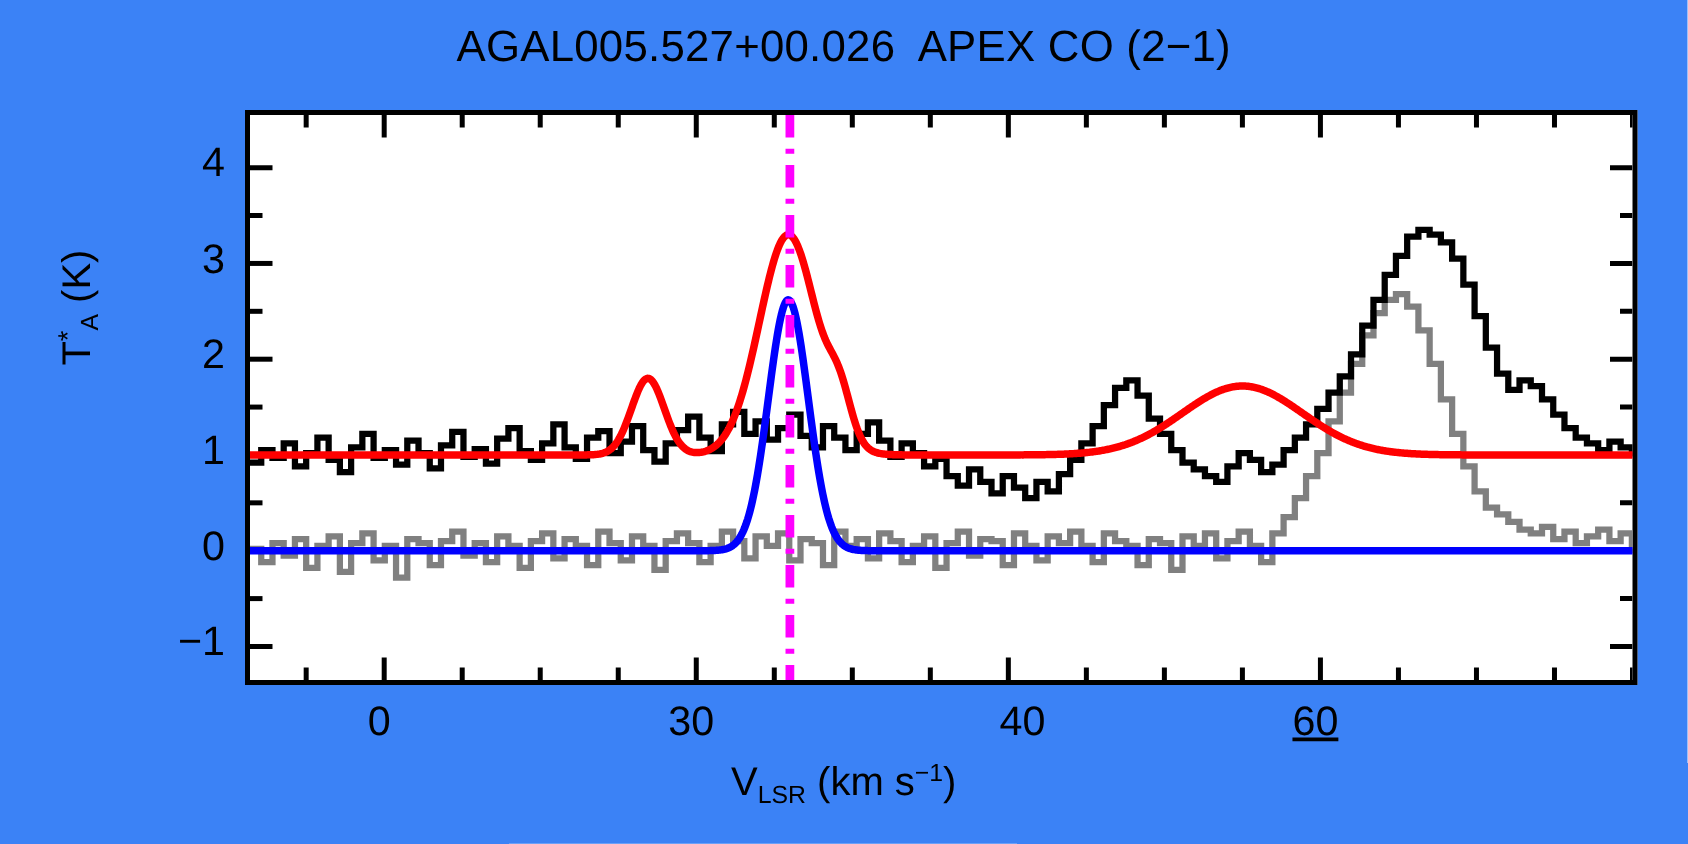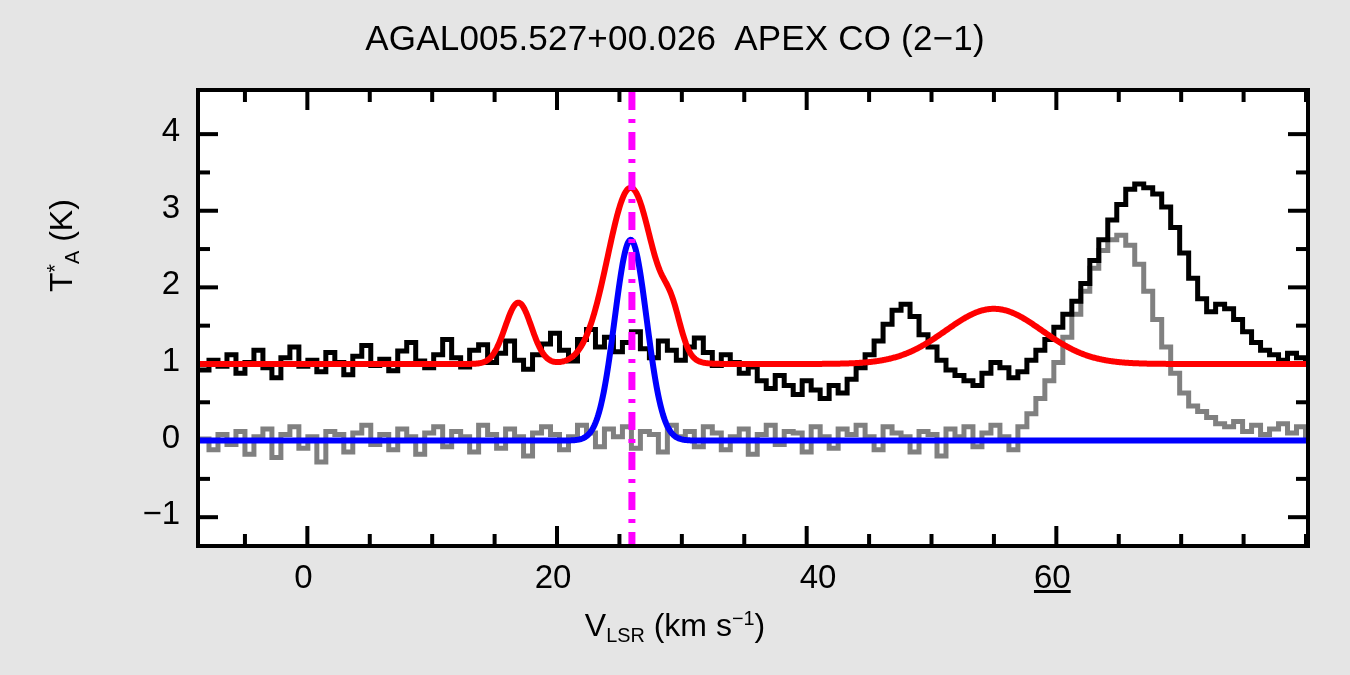--- a/index.html
+++ b/index.html
@@ -1,18 +1,18 @@
 <!DOCTYPE html>
 <html><head>
 <meta charset="utf-8">
 <style>
   html,body{margin:0;padding:0;background:#ffffff;}
   body{width:1350px;height:675px;overflow:hidden;
        font-family:"Liberation Sans","DejaVu Sans",sans-serif;color:#000;}
-  #root{position:relative;width:1350px;height:675px;background:#e5e5e5;}
+  #root{position:relative;width:1350px;height:675px;background:#3b82f6;}
 
   #chart-title{
     position:absolute;left:0;top:18px;width:1350px;text-align:center;
     font-size:35px;letter-spacing:0.2px;white-space:pre;
   }
 
   #plot-area{
     position:absolute;left:196px;top:88px;width:1114px;height:460px;
     box-sizing:border-box;border:4px solid #000;background:#fff;
   }
@@ -117,21 +117,21 @@
     <span>V</span><span class="sub">LSR</span><span> (km s</span><span class="sup">−1</span><span>)</span>
   </div>
 
   <div id="ylabel-wrap">
     <div id="ylabel">
       <span>T</span><span class="star">*</span><span class="sub">A</span><span> (K)</span>
     </div>
   </div>
 
 <div class="tick-label xtick-label" style="left: 303.354px; top: 558px;">0</div>
-    <div class="tick-label xtick-label" style="left: 553.016px; top: 558px;">20</div>
+    <div class="tick-label xtick-label" style="left: 553.016px; top: 558px;">30</div>
     <div class="tick-label xtick-label" style="left: 818px; top: 558px;">40</div>
     <div class="tick-label xtick-label" style="left: 1052.34px; top: 558px; text-decoration: underline;">60</div>
     <div class="tick-label ytick-label" style="left: 114px; width: 66px; top: 513.186px;">−1</div>
     <div class="tick-label ytick-label" style="left: 114px; width: 66px; top: 436.576px;">0</div>
     <div class="tick-label ytick-label" style="left: 114px; width: 66px; top: 359.966px;">1</div>
     <div class="tick-label ytick-label" style="left: 114px; width: 66px; top: 283.356px;">2</div>
     <div class="tick-label ytick-label" style="left: 114px; width: 66px; top: 206.746px;">3</div>
     <div class="tick-label ytick-label" style="left: 114px; width: 66px; top: 130.136px;">4</div>
   </div>
 

